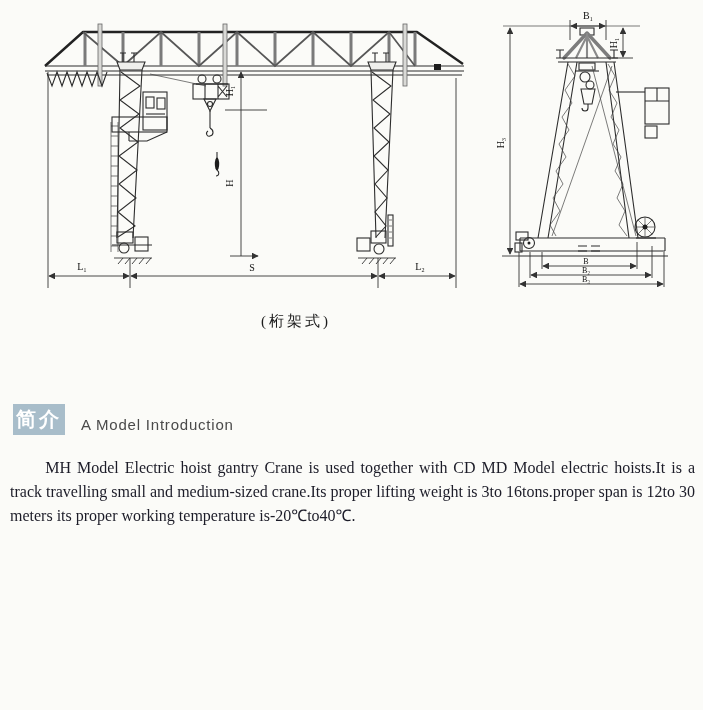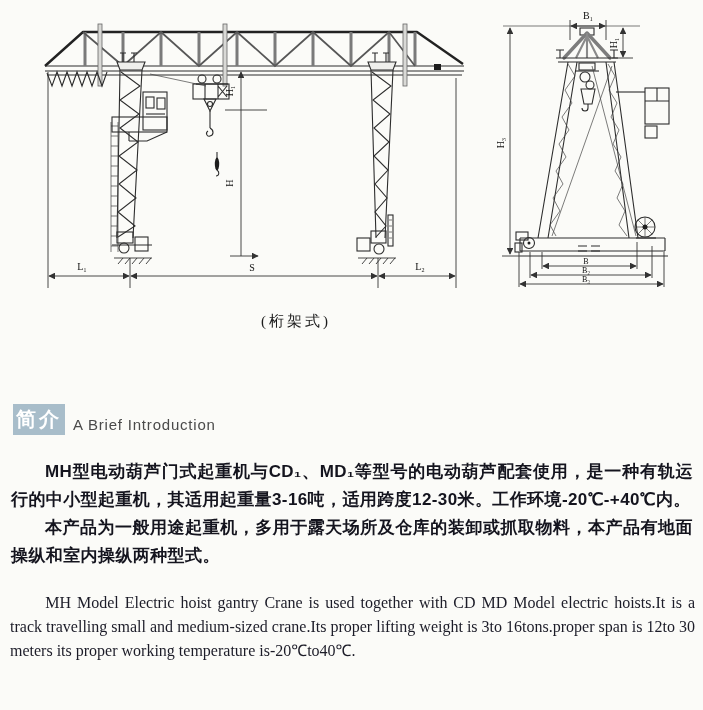--- a/index.html
+++ b/index.html
@@ -17,21 +17,21 @@
   .tri2{stroke:#8a8a8a;stroke-width:2.1;fill:none}
   .dim{stroke:#333;stroke-width:0.9;fill:none}
   .thin{stroke:#444;stroke-width:0.7;fill:none}
   .cap{fill:#efefec;stroke:#2d2d2d;stroke-width:1.1}
   .bar{fill:#d9d9d6;stroke:#666;stroke-width:0.8}
   .dk{fill:#1d1d1d}
   text.dlab{font:10px "Liberation Serif",serif;fill:#101010}
   text.cap-t{font:15px "Liberation Serif",serif;fill:#1b1b1b;letter-spacing:3px}
 
   
-  .sec-head{display:flex;align-items:flex-end;gap:8px;margin:64px 0 0 13px;}
+  .sec-head{display:flex;align-items:flex-end;gap:16px;margin:64px 0 0 13px;}
   .badge{display:flex;align-items:center;justify-content:center;
          width:52px;height:31px;background:#a8bdca;color:#ffffff;
          font-size:20px;font-weight:bold;letter-spacing:3px;}
   .sec-title{font-size:15px;color:#4a4a4a;letter-spacing:0.8px;padding-bottom:2px;}
 
   
   .cn{margin:23px 10px 0 11px;color:#14141e;}
   .cn p{margin:0;font-size:17px;line-height:28px;font-weight:bold;
         text-align:justify;text-indent:2em;letter-spacing:0.4px;}
   .en{margin:21px 8px 0 10px;color:#1c1c28;}
@@ -210,25 +210,21 @@
         <text class="dlab" style="font-size:8px" x="586" y="273" text-anchor="middle">B₂</text>
         <text class="dlab" style="font-size:8px" x="586" y="282" text-anchor="middle">B₃</text>
       </g>
     </g>
 
     <text class="cap-t" x="296" y="326" text-anchor="middle">(桁架式)</text>
   </svg>
 
   <div class="sec-head">
     <div class="badge">简介</div>
-    <div class="sec-title">A Brief Introduction</div>
+    <div class="sec-title">A Model Introduction</div>
   </div>
 
-  <div class="cn">
-    <p>MH型电动葫芦门式起重机与CD₁、MD₁等型号的电动葫芦配套使用，是一种有轨运行的中小型起重机，其适用起重量3-16吨，适用跨度12-30米。工作环境-20℃-+40℃内。</p>
-    <p>本产品为一般用途起重机，多用于露天场所及仓库的装卸或抓取物料，本产品有地面操纵和室内操纵两种型式。</p>
-  </div>
 
   <div class="en">
     <p>MH Model Electric hoist gantry Crane is used together with CD MD Model electric hoists.It is a track travelling small and medium-sized crane.Its proper lifting weight is 3to 16tons.proper span is 12to 30 meters its proper working temperature is-20℃to40℃.</p>
   </div>
 
 </div>
 
 </body></html>

